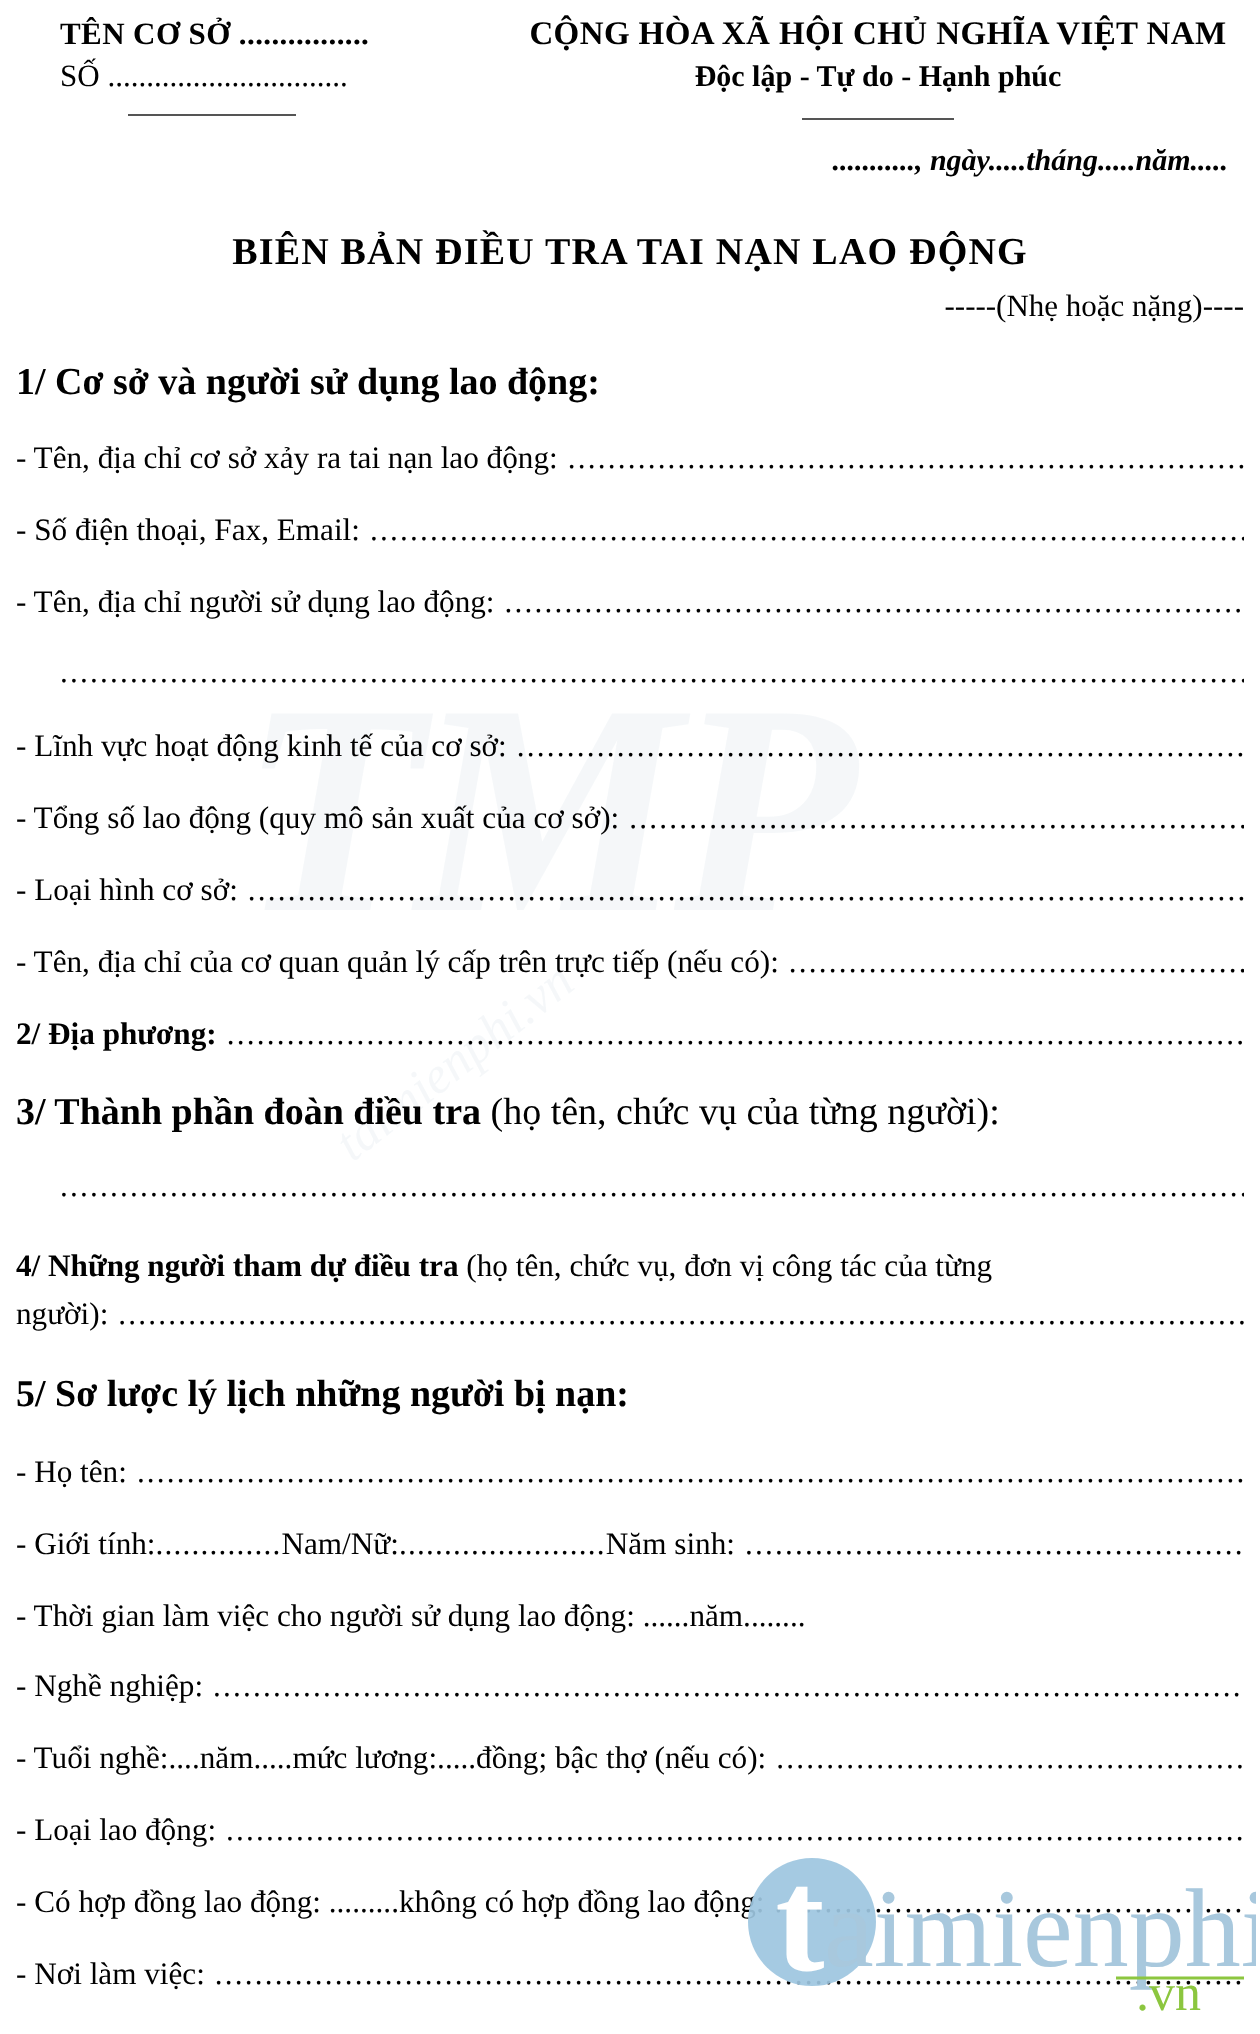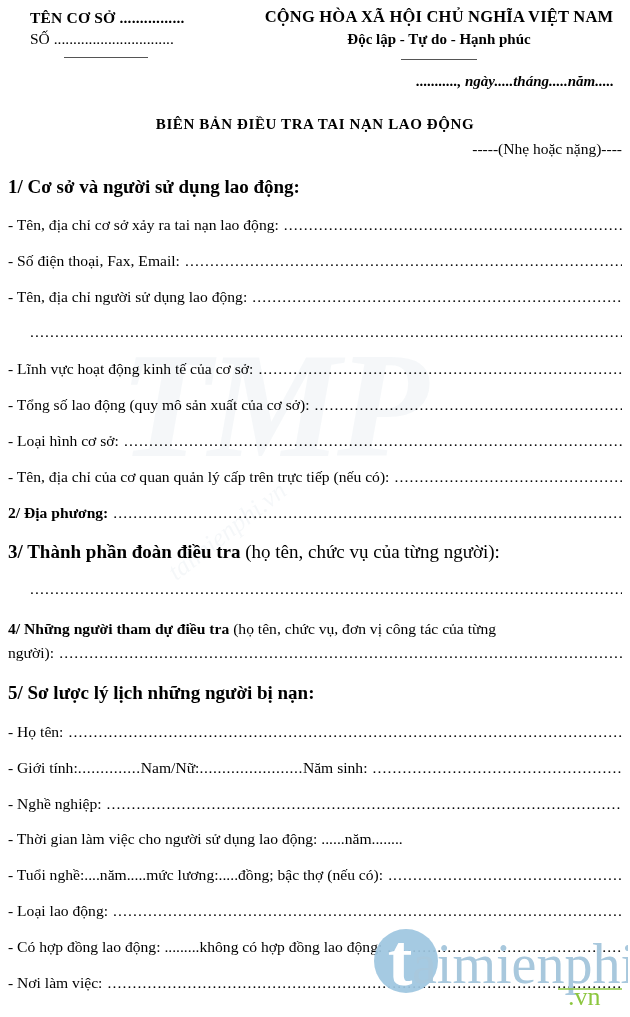--- a/index.html
+++ b/index.html
@@ -96,21 +96,21 @@
     text-align: right;
     padding-right: 8px;
     margin-top: 13px;
     white-space: nowrap;
   }
 
   
   .doc-title {
     text-align: center;
     font-weight: bold;
-    font-size: 15px;
+    font-size: 19px;
     letter-spacing: 0.6px;
     margin-top: 26px;
     white-space: nowrap;
   }
   .doc-subtitle {
     text-align: right;
     font-size: 15.5px;
     margin-top: 7px;
     font-family: Liberation Serif, serif;
   }
@@ -286,26 +286,26 @@
     <div class="item">
       <span class="lbl">- Giới tính:</span>
       <span class="lbl dots-fixed"> ..............</span>
       <span class="lbl"> Nam/Nữ:</span>
       <span class="lbl dots-fixed"> .......................</span>
       <span class="lbl">Năm sinh:</span>
       <span class="dots"></span>
     </div>
 
     <div class="item">
+      <span class="lbl">- Thời gian làm việc cho người sử dụng lao động: ......năm........</span>
+    </div>
+
+    <div class="item">
       <span class="lbl">- Nghề nghiệp:</span>
       <span class="dots"></span>
-    </div>
-
-    <div class="item">
-      <span class="lbl">- Thời gian làm việc cho người sử dụng lao động: ......năm........</span>
     </div>
 
     <div class="item">
       <span class="lbl">- Tuổi nghề:....năm.....mức lương:.....đồng; bậc thợ (nếu có):</span>
       <span class="dots"></span>
     </div>
 
     <div class="item">
       <span class="lbl">- Loại lao động:</span>
       <span class="dots"></span>

